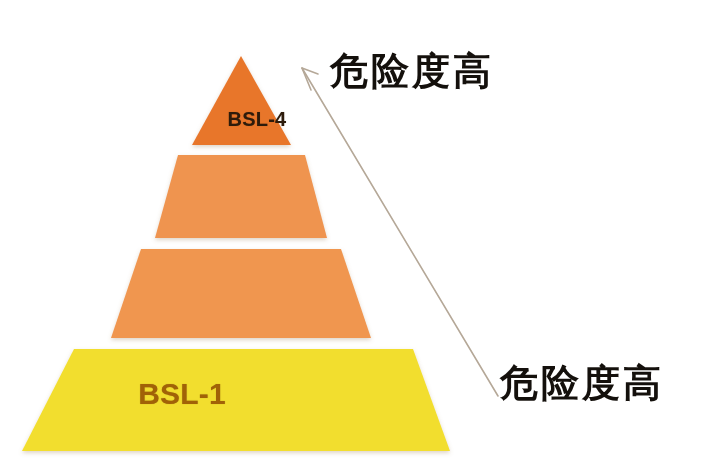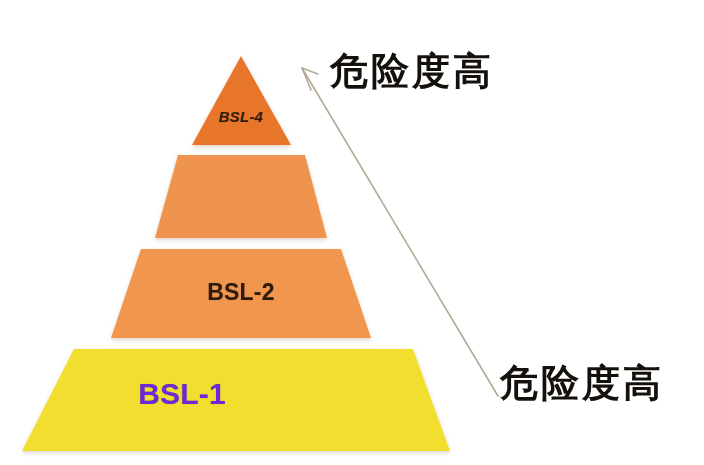--- a/index.html
+++ b/index.html
@@ -41,23 +41,22 @@
     position: absolute;
     text-align: center;
     font-weight: bold;
     color: #2d1b0b;
     letter-spacing: 0.2px;
     white-space: nowrap;
     text-shadow: 0 0 1px rgba(60,35,12,0.30);
     user-select: none;
   }
   #label-bsl4 {
-    left: 0; top: 108px; width: 482px;
-    font-size: 15px;
-    font-style: italic;
+    left: 16px; top: 108px; width: 482px;
+    font-size: 20px;
   }
   #label-bsl3 {
     left: 0; top: 190px; width: 482px;
     font-size: 21px;
   }
   #label-bsl2 {
     left: 0; top: 279px; width: 482px;
     font-size: 23px;
   }
   #label-bsl1 {
@@ -111,21 +110,20 @@
 
     <g filter="url(#blur-soft)">
       <line x1="498" y1="396" x2="302" y2="68" stroke="#b5a898" stroke-width="1.6" stroke-linecap="round"></line>
       <path d="M 302 68 L 311 90 M 302 68 L 318 74" stroke="#b5a898" stroke-width="1.6" fill="none" stroke-linecap="round" stroke-linejoin="round"></path>
     </g>
   </svg>
 
   <div class="tier-label" id="label-bsl4" style="color: rgb(45, 27, 11);">BSL-4</div>
 
 
-  <div class="tier-label" id="label-bsl2" style="color: rgb(45, 27, 11);">BSL-2</div>
 
-  <div class="tier-label" id="label-bsl1" style="color: #6d28d9;">BSL-1</div>
+  <div class="tier-label" id="label-bsl1" style="color: #a16207;">BSL-1</div>
 
   <div class="annotation" id="annotation-high" style="color: rgb(20, 16, 12);">危险度高</div>
 
   <div class="annotation" id="annotation-low" style="color: rgb(20, 16, 12);">危险度高</div>
 
 </div>
 
 </body></html>

